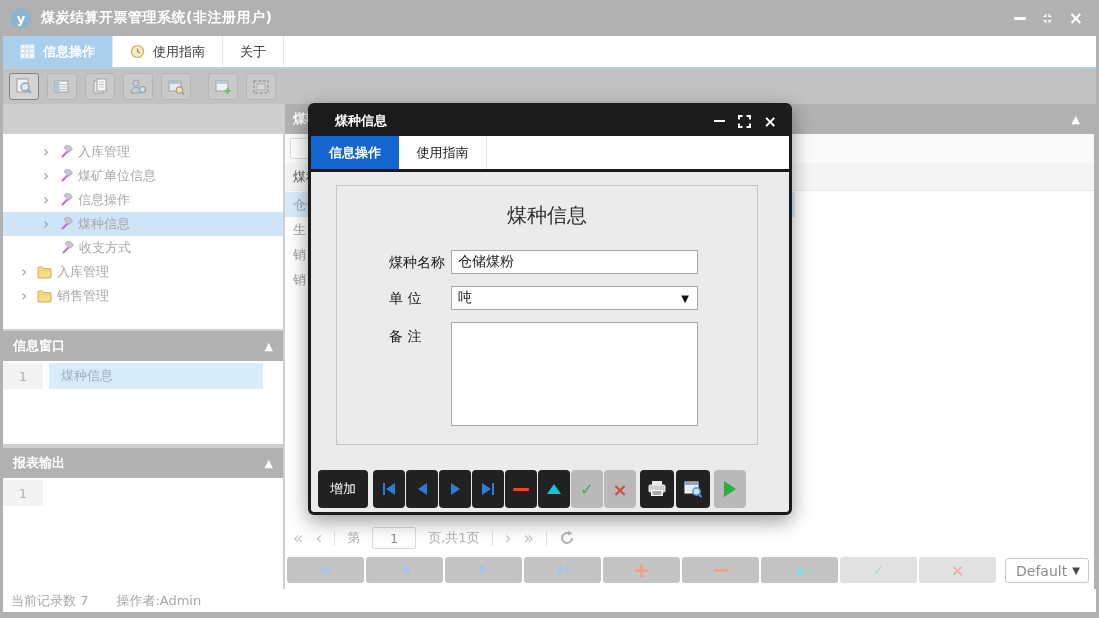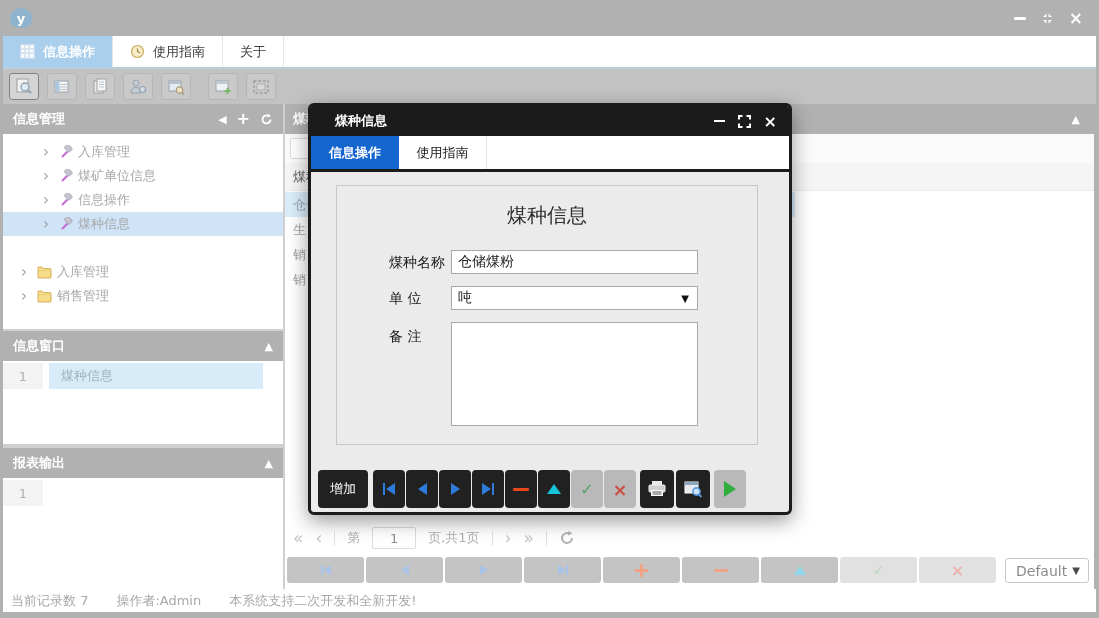--- a/index.html
+++ b/index.html
@@ -107,20 +107,21 @@
   .p-minus { width:14px; height:3px; background:#f0a487; }
   .p-up { width:0; height:0; border-left:6px solid transparent; border-right:6px solid transparent; border-bottom:9px solid #8fd8ea; }
   .p-chk { font-size:14px; font-weight:bold; color:#b9d8bd; }
   .p-crx { font-size:16px; font-weight:bold; color:#eab3ac; }
 </style>
 </head>
 <body>
 
 <div class="titlebar">
   <div class="app-icon">y</div>
+  <div class="window-title">煤炭结算开票管理系统(非注册用户)</div>
   <div class="win-controls">
     <div class="ctrl-min"></div>
     <svg width="13" height="13" viewBox="0 0 13 13">
         <path d="M2 5 L5.5 5 L5.5 1.5 Z M7.5 1.5 L7.5 5 L11 5 Z M11 8 L7.5 8 L7.5 11.5 Z M5.5 11.5 L5.5 8 L2 8 Z" fill="#fdfdfd"></path>
       </svg>
     <div class="ctrl-close">×</div>
   </div>
 </div>
 
 <div class="tabstrip">
@@ -192,31 +193,20 @@
         <rect x="2" y="2" width="14" height="12" fill="none" stroke="#9a9a9a" stroke-width="1.4" stroke-dasharray="2.5 2"></rect>
         <rect x="5" y="5" width="8" height="6" fill="#d8d8d8" stroke="#b0b0b0"></rect>
       </svg>
   </div>
 </div>
 
 <div class="workspace">
 
   <div class="sidebar">
 
-    <div class="panel-header" style="top:0">
-      <span>信息管理</span>
-      <span class="ph-icons">
-        <span>◀</span>
-        <span class="ph-plus">+</span>
-        <svg width="13" height="13" viewBox="0 0 13 13">
-            <path d="M10.5 6.5 A4 4 0 1 1 8.5 3" fill="none" stroke="#fff" stroke-width="1.8"></path>
-            <path d="M8 0.5 L11 3 L7.5 4.5 Z" fill="#fff"></path>
-          </svg>
-      </span>
-    </div>
     <div class="panel-body" style="top:30px; height:195px;">
       <div class="tree-row lv2" style="top:6px">
         <span class="expander">›</span>
         <svg width="14" height="14" viewBox="0 0 14 14">
             <line x1="3" y1="12" x2="8.5" y2="6.5" stroke="#c46ad4" stroke-width="2"></line>
             <rect x="5.8" y="0.8" width="7" height="5" rx="1" transform="rotate(45 9.3 3.3)" fill="#c6c6d0" stroke="#9a9aa8" stroke-width="0.8"></rect>
           </svg>
         <span>入库管理</span>
       </div>
       <div class="tree-row lv2" style="top:30px">
@@ -235,20 +225,27 @@
           </svg>
         <span>信息操作</span>
       </div>
       <div class="tree-row lv2 sel" style="top:78px">
         <span class="expander">›</span>
         <svg width="14" height="14" viewBox="0 0 14 14">
             <line x1="3" y1="12" x2="8.5" y2="6.5" stroke="#c46ad4" stroke-width="2"></line>
             <rect x="5.8" y="0.8" width="7" height="5" rx="1" transform="rotate(45 9.3 3.3)" fill="#c6c6d0" stroke="#9a9aa8" stroke-width="0.8"></rect>
           </svg>
         <span>煤种信息</span>
+      </div>
+      <div class="tree-row lv2b" style="top:102px">
+        <svg width="14" height="14" viewBox="0 0 14 14">
+            <line x1="3" y1="12" x2="8.5" y2="6.5" stroke="#c46ad4" stroke-width="2"></line>
+            <rect x="5.8" y="0.8" width="7" height="5" rx="1" transform="rotate(45 9.3 3.3)" fill="#c6c6d0" stroke="#9a9aa8" stroke-width="0.8"></rect>
+          </svg>
+        <span>收支方式</span>
       </div>
       <div class="tree-row lv1" style="top:126px">
         <span class="expander">›</span>
         <svg width="15" height="13" viewBox="0 0 15 13">
             <path d="M1 3 V1.8 Q1 1 1.8 1 H5.2 L6.8 2.6 H13.2 Q14 2.6 14 3.4 V11 Q14 12 13.2 12 H1.8 Q1 12 1 11 Z" fill="#f7dd8a" stroke="#cfa64a" stroke-width="0.9"></path>
             <path d="M1 4.6 H14" stroke="#e8cb72" stroke-width="0.8"></path>
           </svg>
         <span>入库管理</span>
       </div>
       <div class="tree-row lv1" style="top:150px">
@@ -364,21 +361,20 @@
     <div class="view-select">
       <span>Default</span>
       <span class="dd">▼</span>
     </div>
   </div>
 </div>
 
 <div class="statusbar">
   <span>当前记录数 7</span>
   <span>操作者:Admin</span>
-  <span>本系统支持二次开发和全新开发!</span>
 </div>
 
 <div class="dialog">
   <div class="dlg-titlebar">
     <span class="dlg-title">煤种信息</span>
     <span class="dlg-controls">
       <span class="dlg-min"></span>
       <svg width="13" height="13" viewBox="0 0 13 13">
           <path d="M1 4.5 V1 H4.5 M8.5 1 H12 V4.5 M12 8.5 V12 H8.5 M4.5 12 H1 V8.5" fill="none" stroke="#fff" stroke-width="2"></path>
         </svg>

